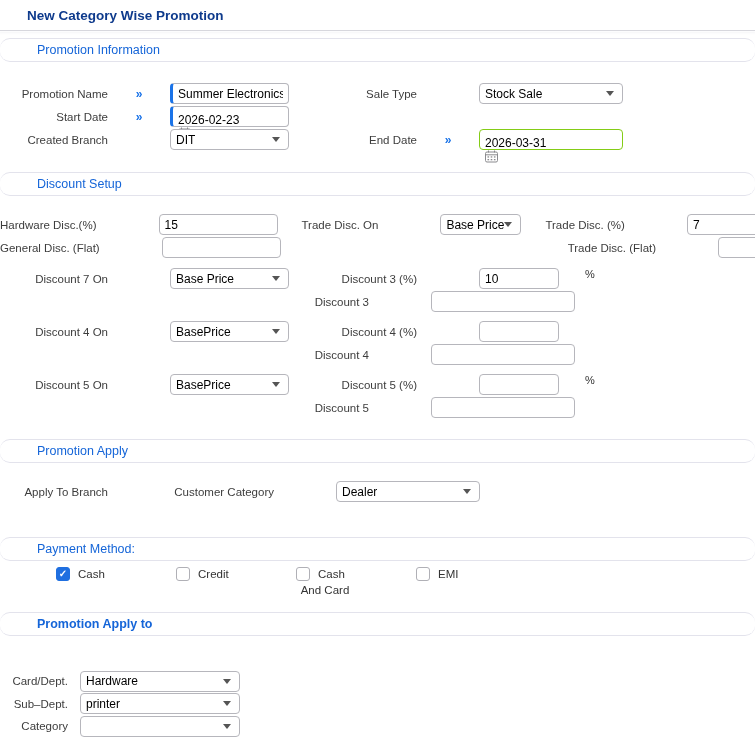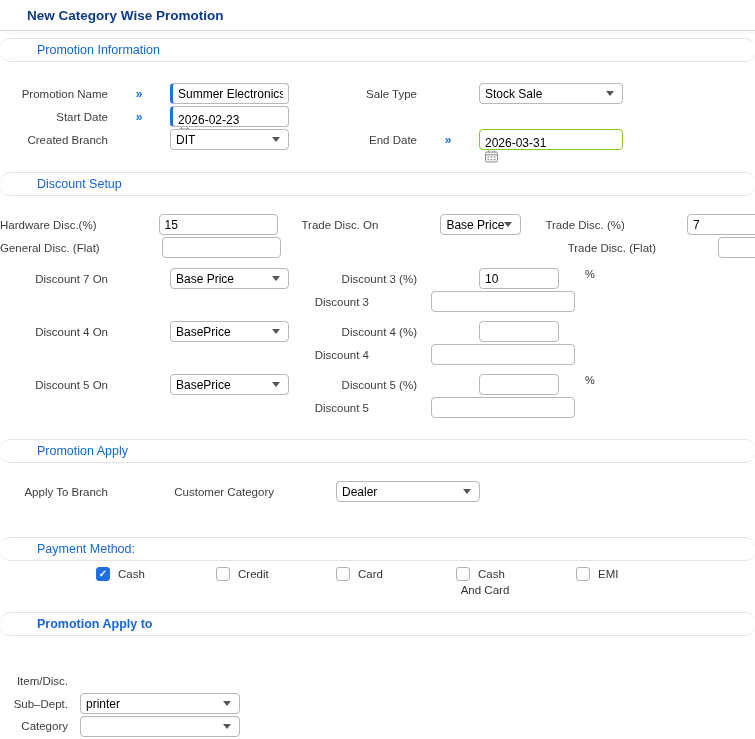--- a/index.html
+++ b/index.html
@@ -74,21 +74,21 @@
     padding:0 8px 0 5px; cursor:default;
   }
   .dropdown .val { font-size:12px; color:#000; white-space:nowrap; overflow:hidden; }
   .arrow {
     width:0; height:0; flex:0 0 auto;
     border-left:4px solid transparent; border-right:4px solid transparent;
     border-top:5px solid #555;
   }
   .pct { font-size:11px; color:#333; align-self:flex-start; margin:1px 0 0 2px; }
 
-  .pay-row { display:flex; padding-left:96px; margin-top:6px; }
+  .pay-row { display:flex; padding-left:56px; margin-top:6px; }
   .cb-item { width:120px; font-size:11.5px; color:#333; }
   .cb-line { display:flex; align-items:center; gap:8px; cursor:pointer; }
   .cb {
     width:14px; height:14px; flex:0 0 14px;
     border:1px solid #b0b0b6; border-radius:3px; background:#fff;
     display:flex; align-items:center; justify-content:center;
   }
   .cb.checked { background:#1f6fe0; border-color:#1f6fe0; }
   .cb.checked::after { content:"✓"; color:#fff; font-size:10px; font-weight:bold; line-height:1; }
   .cb-line2 { margin-top:3px; width:58px; text-align:center; }
@@ -304,46 +304,44 @@
     </div>
     <div class="cb-item">
       <div class="cb-line">
         <span class="cb"></span>
         <span>Credit</span>
       </div>
     </div>
     <div class="cb-item">
       <div class="cb-line">
         <span class="cb"></span>
-        <span>Card</span>
-      </div>
-    </div>
-    <div class="cb-item">
-      <div class="cb-line">
-        <span class="cb"></span>
         <span>Cash</span>
       </div>
       <div class="cb-line2">And Card</div>
     </div>
     <div class="cb-item">
       <div class="cb-line">
         <span class="cb"></span>
         <span>EMI</span>
       </div>
     </div>
   </div>
 
   <div class="band mt28">
     <span>Promotion Apply to</span>
   </div>
 
   <div class="mt34">
     <div class="row-b">
-      <span class="lbl-b">Item/Disc.</span>
+      <span class="lbl-b">Card/Dept.</span>
       <span class="slot-b"></span>
+      <div class="field dropdown f-b">
+        <span class="val">Hardware</span>
+        <span class="arrow"></span>
+      </div>
     </div>
     <div class="row-b">
       <span class="lbl-b">Sub–Dept.</span>
       <span class="slot-b"></span>
       <div class="field dropdown f-b">
         <span class="val">printer</span>
         <span class="arrow"></span>
       </div>
     </div>
     <div class="row-b">

